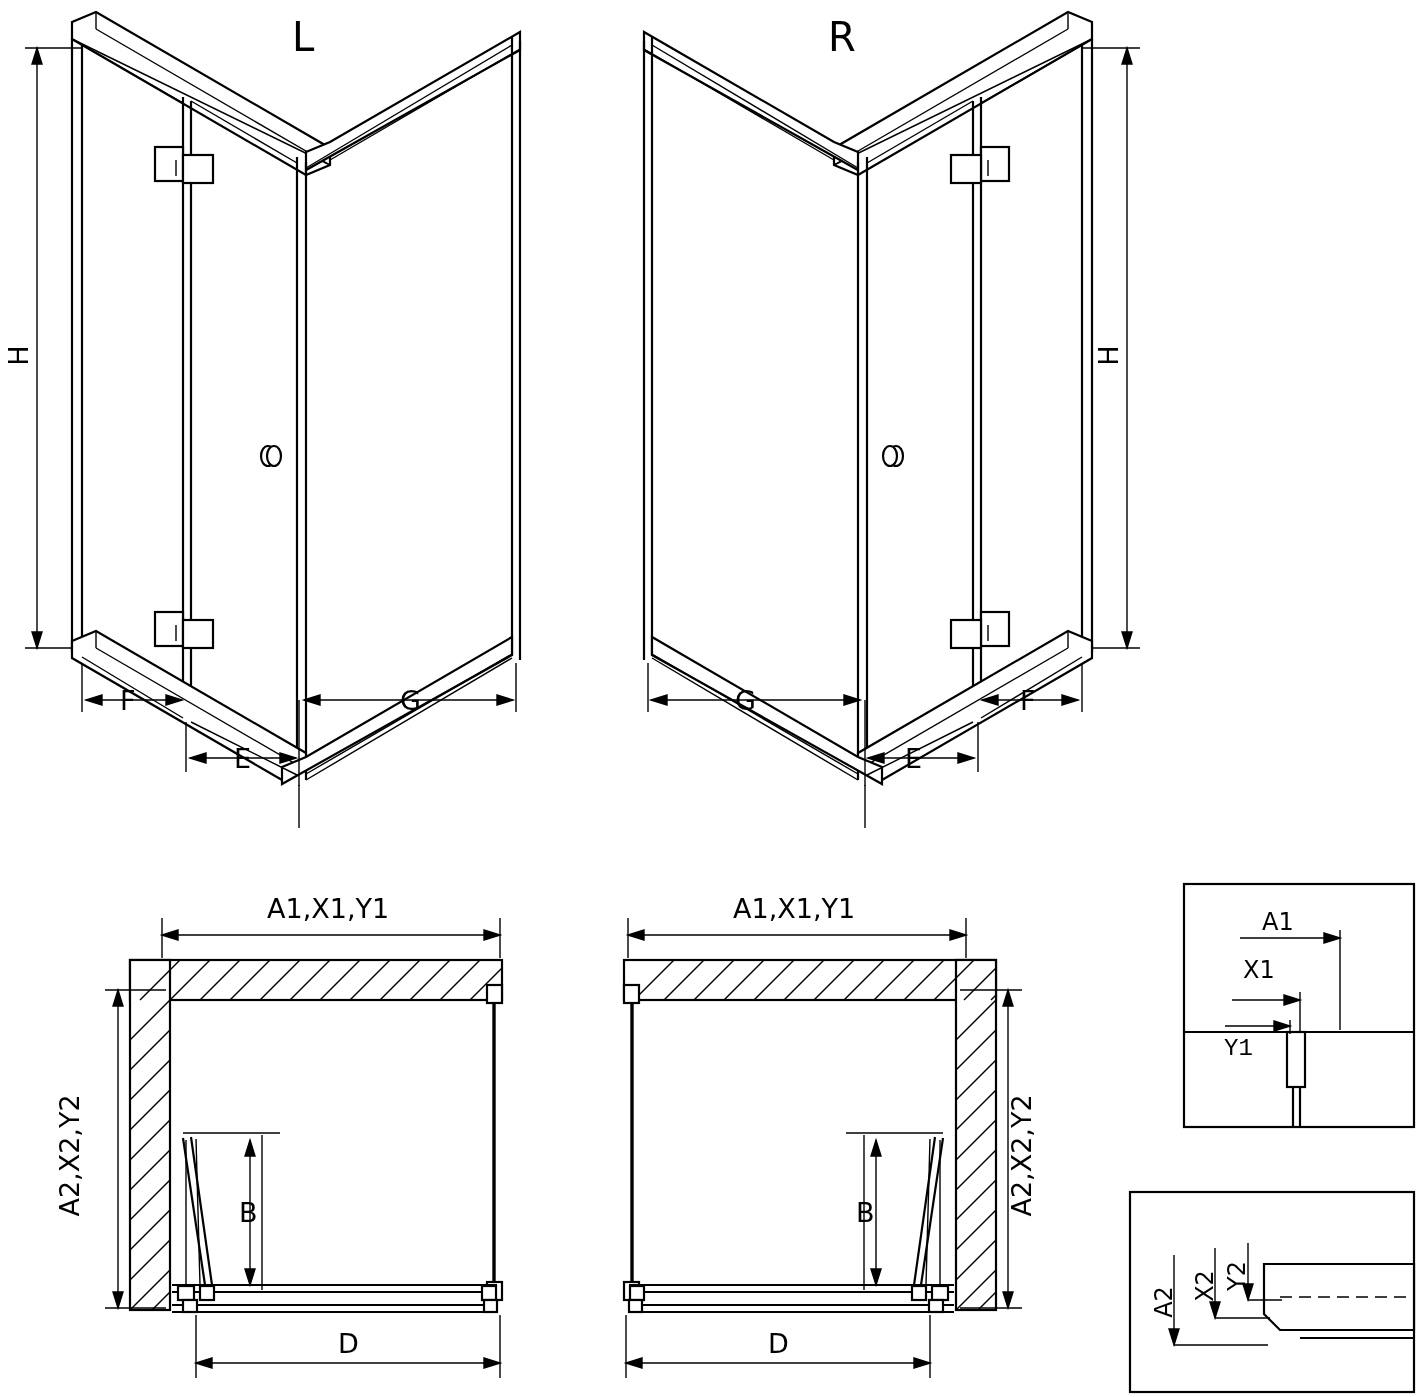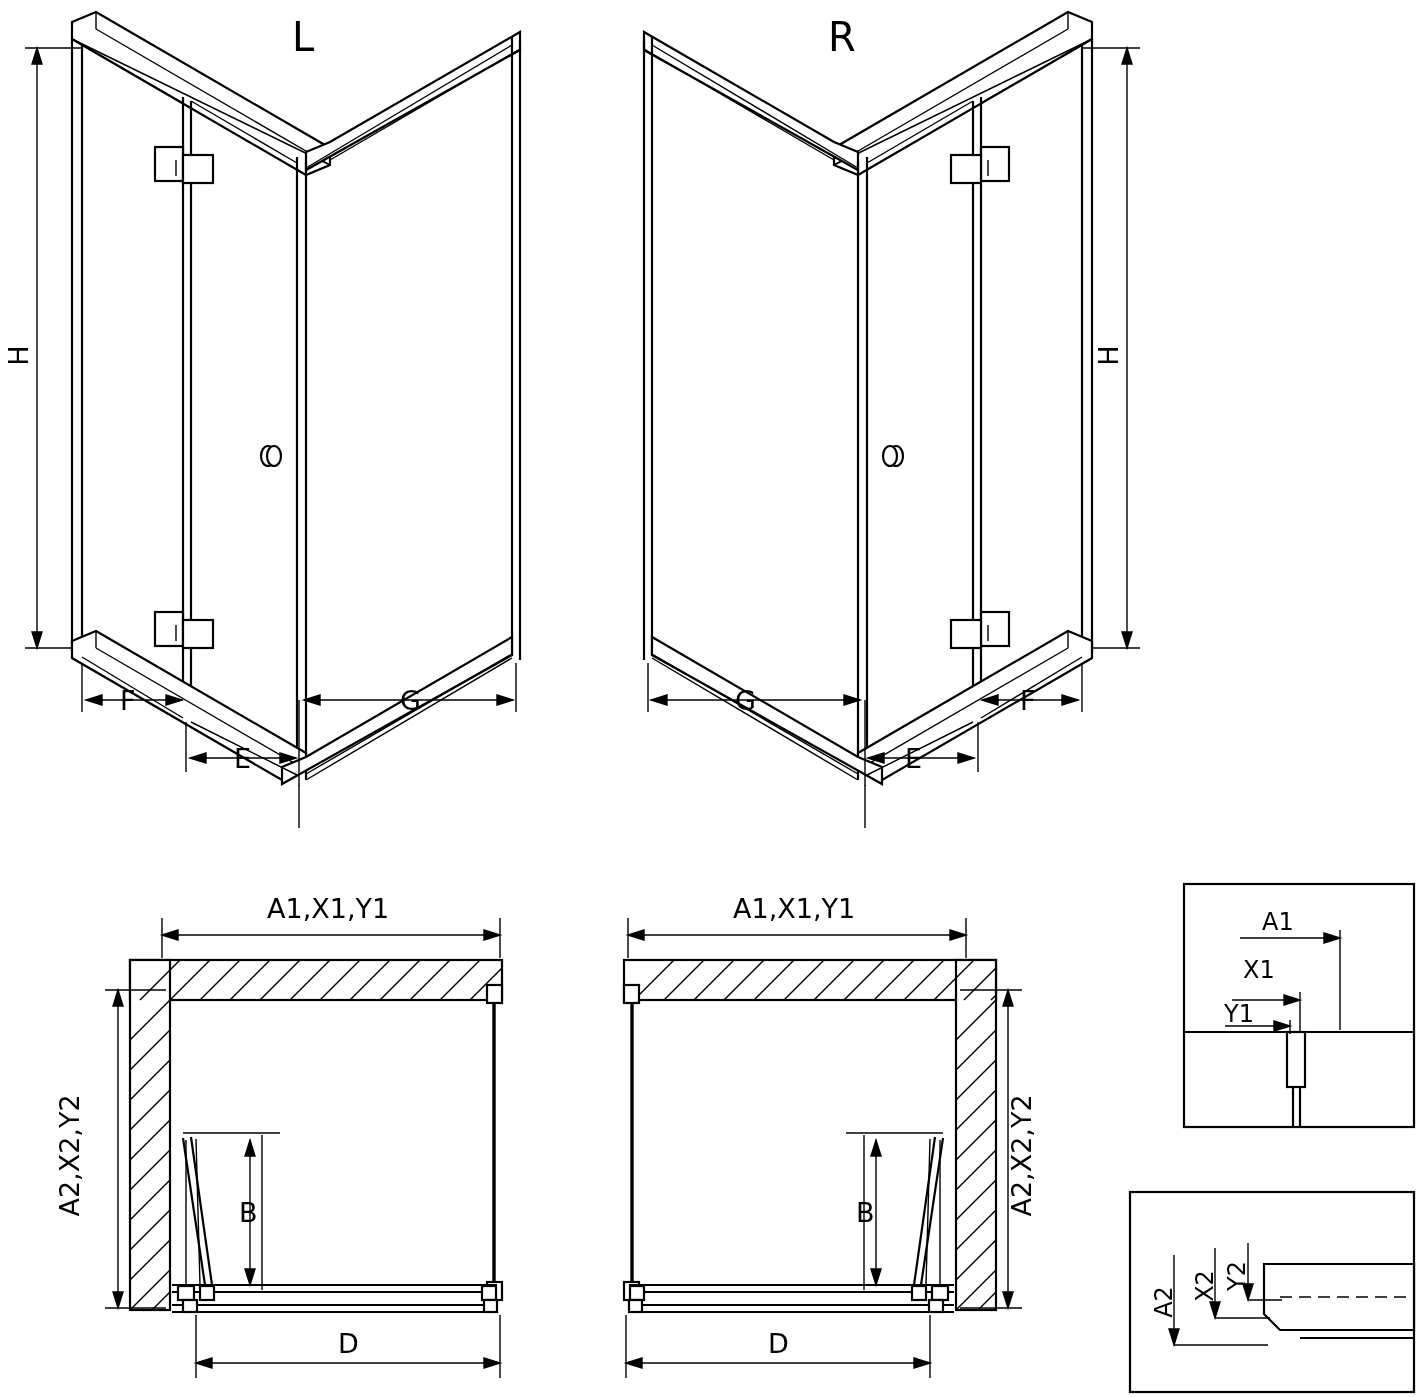--- a/index.html
+++ b/index.html
@@ -394,19 +394,19 @@
   <div class="lbl dim" style="left:239px;top:1197px;">B</div>
   <div class="lbl dim" style="left:338px;top:1328px;">D</div>
 
   <div class="lbl dim" style="left:733px;top:893px;">A1,X1,Y1</div>
   <div class="lbl dim rot" style="left:960px;top:1140px;transform:rotate(-90deg);">A2,X2,Y2</div>
   <div class="lbl dim" style="left:856px;top:1197px;">B</div>
   <div class="lbl dim" style="left:768px;top:1328px;">D</div>
 
   <div class="lbl dimsm" style="left:1262px;top:908px;text-align:center;">A1</div>
   <div class="lbl dimsm" style="left:1243px;top:956px;">X1</div>
-  <div class="lbl dimsm" style="left:1224px;top:1000px;">Y1</div>
+  <div class="lbl dimsm" style="left:1224px;top:1035px;font-family:Liberation Mono, monospace;">Y1</div>
 
   <div class="lbl dimsm rot" style="left:1148px;top:1288px;transform:rotate(-90deg);">A2</div>
   <div class="lbl dimsm rot" style="left:1189px;top:1272px;transform:rotate(-90deg);">X2</div>
   <div class="lbl dimsm rot" style="left:1222px;top:1262px;transform:rotate(-90deg);">Y2</div>
 
 </div>
 
 </body></html>

